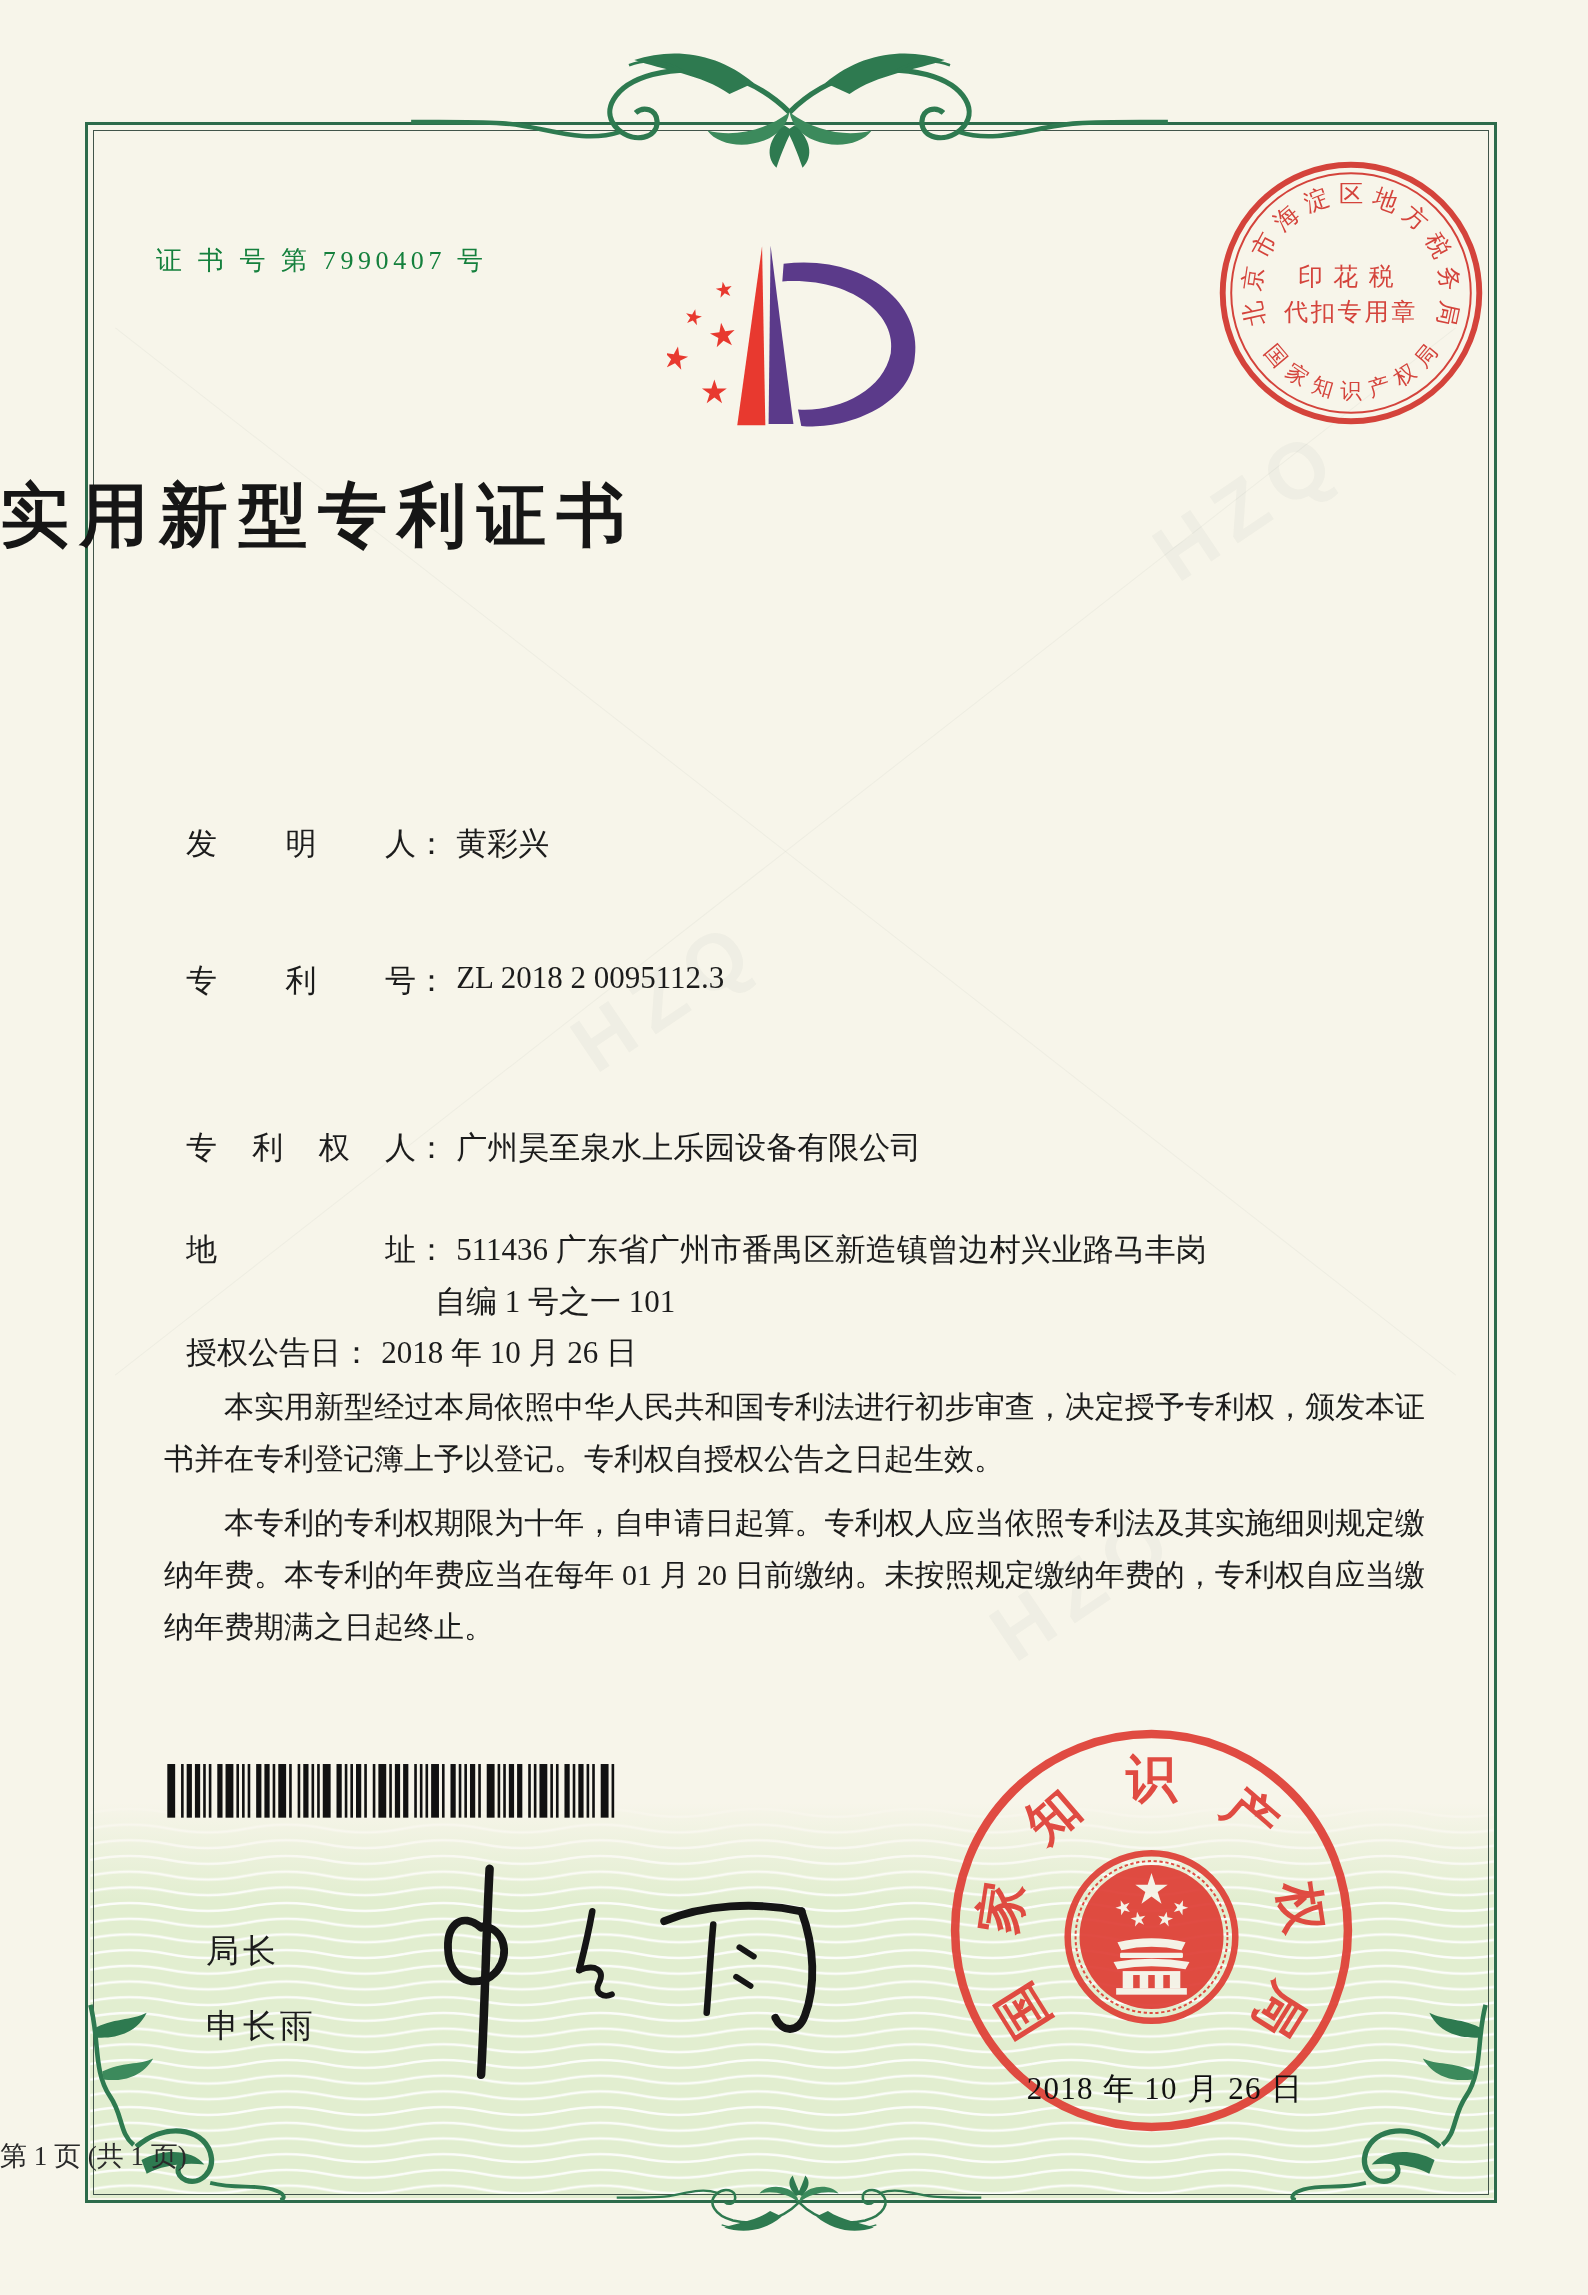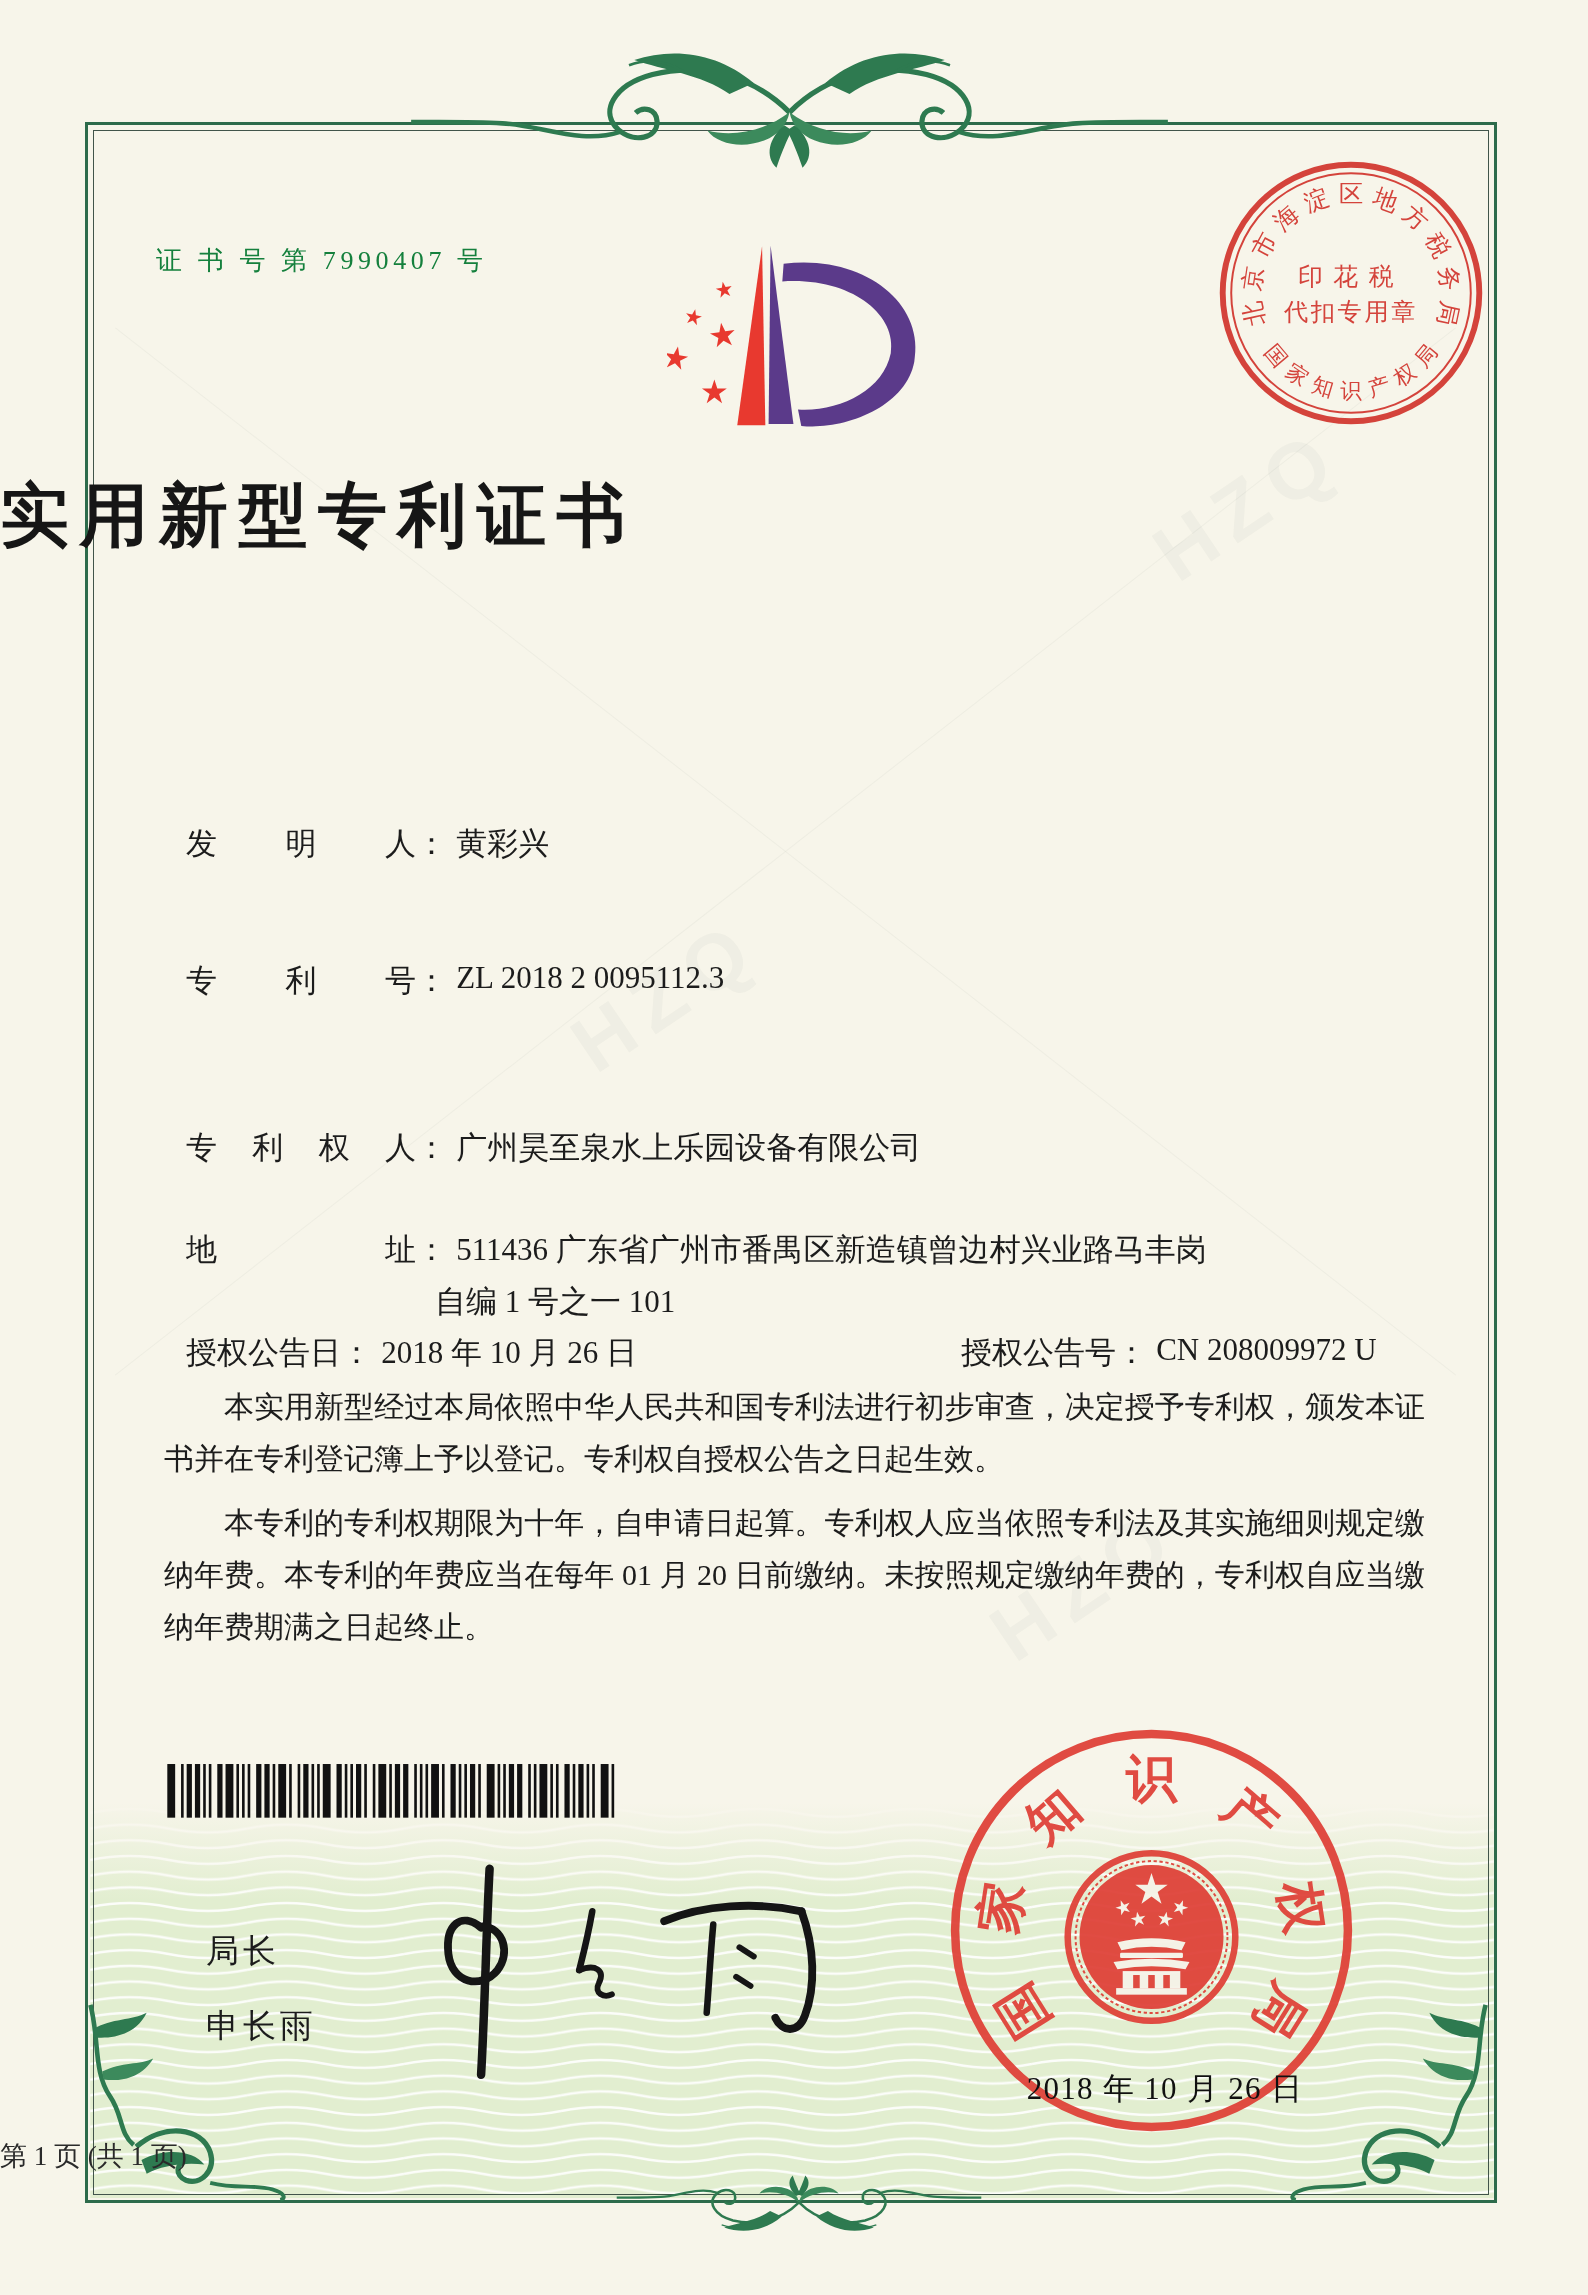--- a/index.html
+++ b/index.html
@@ -200,23 +200,20 @@
   </div>
   <div class="frow" style="top:1127px;">
     <span class="flabel">专利权人</span><span class="fcolon">：</span><span class="fvalue">广州昊至泉水上乐园设备有限公司</span>
   </div>
   <div class="frow" style="top:1229px;">
     <span class="flabel">地址</span><span class="fcolon">：</span><span class="fvalue">511436 广东省广州市番禺区新造镇曾边村兴业路马丰岗</span>
   </div>
   <div class="addr2">自编 1 号之一 101</div>
   <div class="frow" style="top:1332px;">
     <span>授权公告日</span><span>：</span><span class="fvalue">2018 年 10 月 26 日</span>
-  </div>
-  <div class="grant-right">
-    <span>授权公告号</span><span>：</span><span class="fvalue">CN 208009972 U</span>
   </div>
 
   <div class="body-text">
     <p>本实用新型经过本局依照中华人民共和国专利法进行初步审查，决定授予专利权，颁发本证书并在专利登记簿上予以登记。专利权自授权公告之日起生效。</p>
     <p>本专利的专利权期限为十年，自申请日起算。专利权人应当依照专利法及其实施细则规定缴纳年费。本专利的年费应当在每年 01 月 20 日前缴纳。未按照规定缴纳年费的，专利权自应当缴纳年费期满之日起终止。</p>
   </div>
 
   <svg class="barcode" id="barcode-svg" width="458" height="55" viewBox="0 0 700 84">
       <rect x="2" y="0" width="12" height="82" fill="#111"></rect>
       <rect x="23" y="0" width="4" height="82" fill="#111"></rect>

